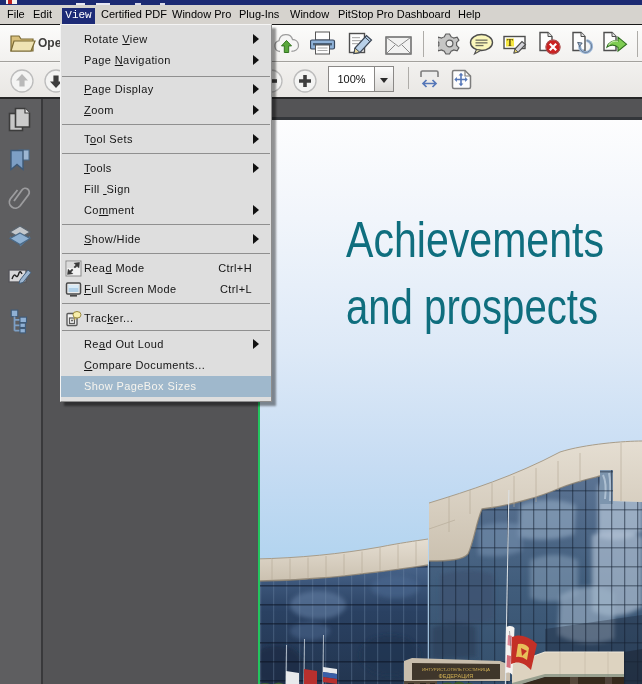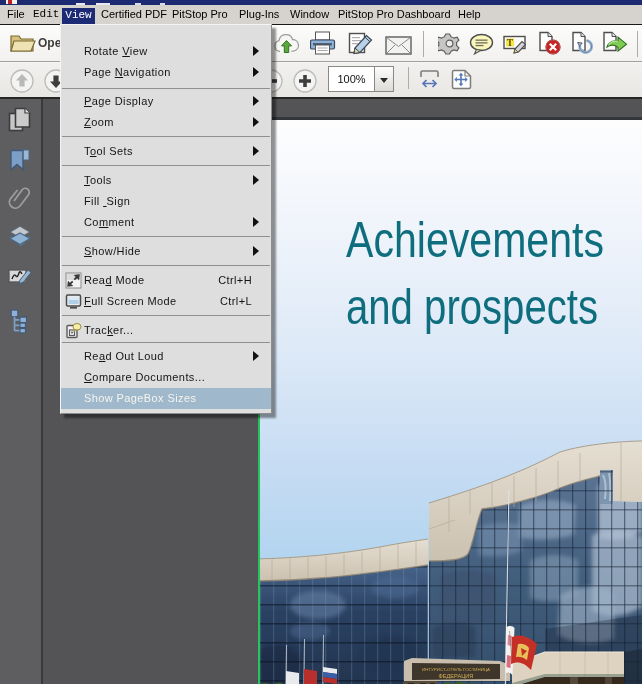--- a/index.html
+++ b/index.html
@@ -33,21 +33,21 @@
   
   #docarea{left:0;top:97px;width:642px;height:587px;background:#545456;}
   #sidebar{left:0;top:97px;width:41px;height:587px;background:#5e5e60;}
   #sidebar-edge{left:41px;top:97px;width:2px;height:587px;background:#39393b;}
   #page{left:258px;top:117px;width:384px;height:582px;background:#fff;
         border-left:2px solid #22c55e;border-top:3px solid #33363a;box-sizing:border-box;}
   
   #popup{left:60px;top:24px;width:212px;background:#dedede;
      border:1px solid #8c8c8c;border-left-color:#f4f4f4;border-top-color:#f4f4f4;
      box-sizing:border-box;box-shadow:4px 4px 2px rgba(0,0,0,.42);
-     padding-top:16px;padding-bottom:4px;z-index:60;font-size:11px;color:#141414;}
+     padding-top:4px;padding-bottom:4px;z-index:60;font-size:11px;color:#141414;}
   .mi{position:relative;height:21px;line-height:21px;padding-left:23px;white-space:nowrap;letter-spacing:0.4px;}
   .msep{height:8px;position:relative;}
   .msep.s1:after{top:5px;}
   .msep.s7{height:5px;}.msep.s7:after{top:1px;}
   .msep:after{content:"";position:absolute;left:1px;right:1px;top:3px;height:1px;background:#8f8f8f;}
   .arrow:after{content:"";position:absolute;right:7px;top:5px;width:0;height:0;
      border:5px solid transparent;border-left:6px solid #111;}
   .sc{position:absolute;right:19px;top:0;}
   .hl{background:#9fb8cc;color:#f6f4ee;}
   .micon{position:absolute;left:4px;top:2px;width:17px;height:17px;}
@@ -57,24 +57,24 @@
 <div class="abs" id="titlebar">
   <div class="abs" style="left:6px;top:0;width:11px;height:4px;background:#f4f2ef;"></div>
   <div class="abs" style="left:8px;top:0;width:4px;height:4px;background:#c02020;"></div>
   <div class="abs" style="left:76px;top:3px;width:9px;height:2px;background:#e8e8f2;"></div>
   <div class="abs" style="left:96px;top:3px;width:14px;height:2px;background:#e8e8f2;"></div>
   <div class="abs" style="left:135px;top:3px;width:6px;height:2px;background:#dadae8;"></div>
   <div class="abs" style="left:160px;top:3px;width:5px;height:2px;background:#dadae8;"></div>
 </div>
 <div class="abs" id="menubar">
   <span style="left:7px;">File</span>
-  <span style="left:33px;font-family:Liberation Mono, monospace;">Edit</span>
+  <span style="left:33px;">Edit</span>
   <span class="abs" id="mview"><i>View</i></span>
   <span style="left:101px;">Certified PDF</span>
-  <span style="left:172px;">PitStop Pro</span>
+  <span style="left:172px;">Window Pro</span>
   <span style="left:239px;">Plug-Ins</span>
   <span style="left:290px;">Window</span>
   <span style="left:338px;text-align:right;">PitStop Pro Dashboard</span>
   <span style="left:458px;text-align:center;">Help</span>
 </div>
 
 <div class="abs" id="toolbar"></div>
 <div class="abs" id="tb-split"></div>
 <div class="abs" id="tb-split2"></div>
 <div class="abs" id="tb-bottom"></div>

